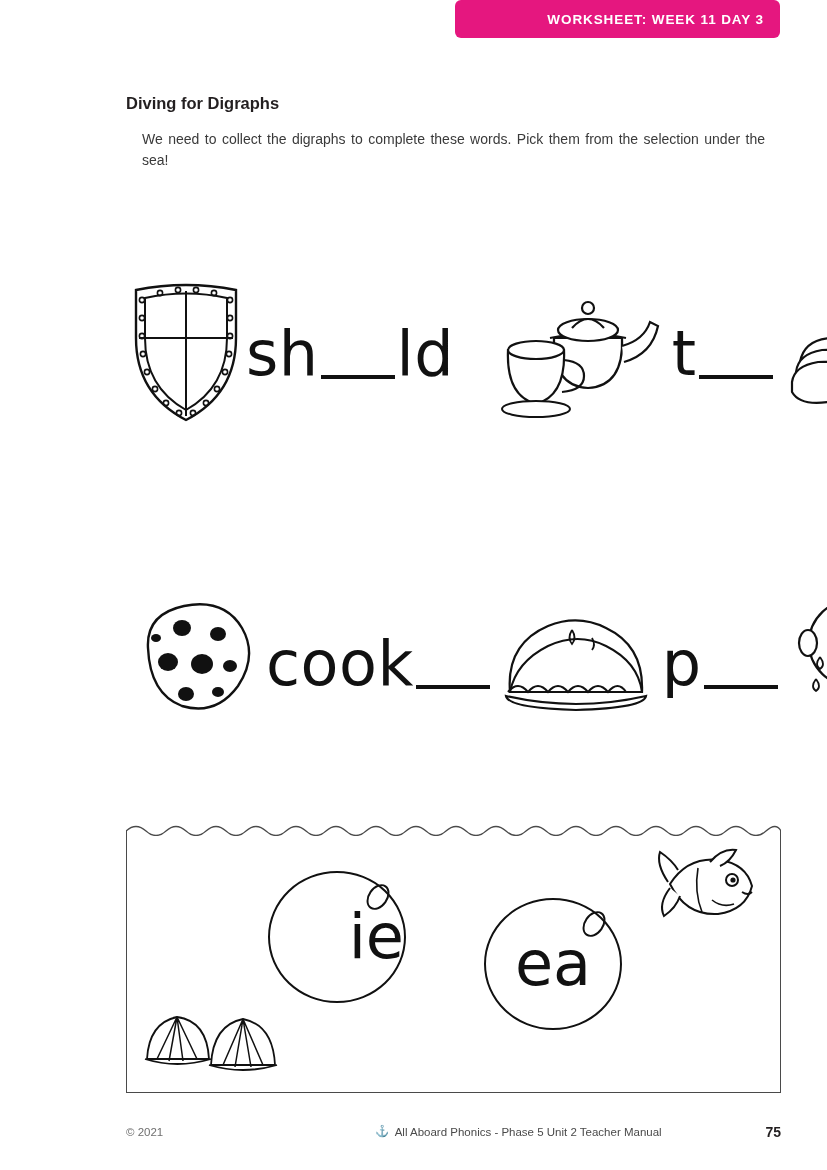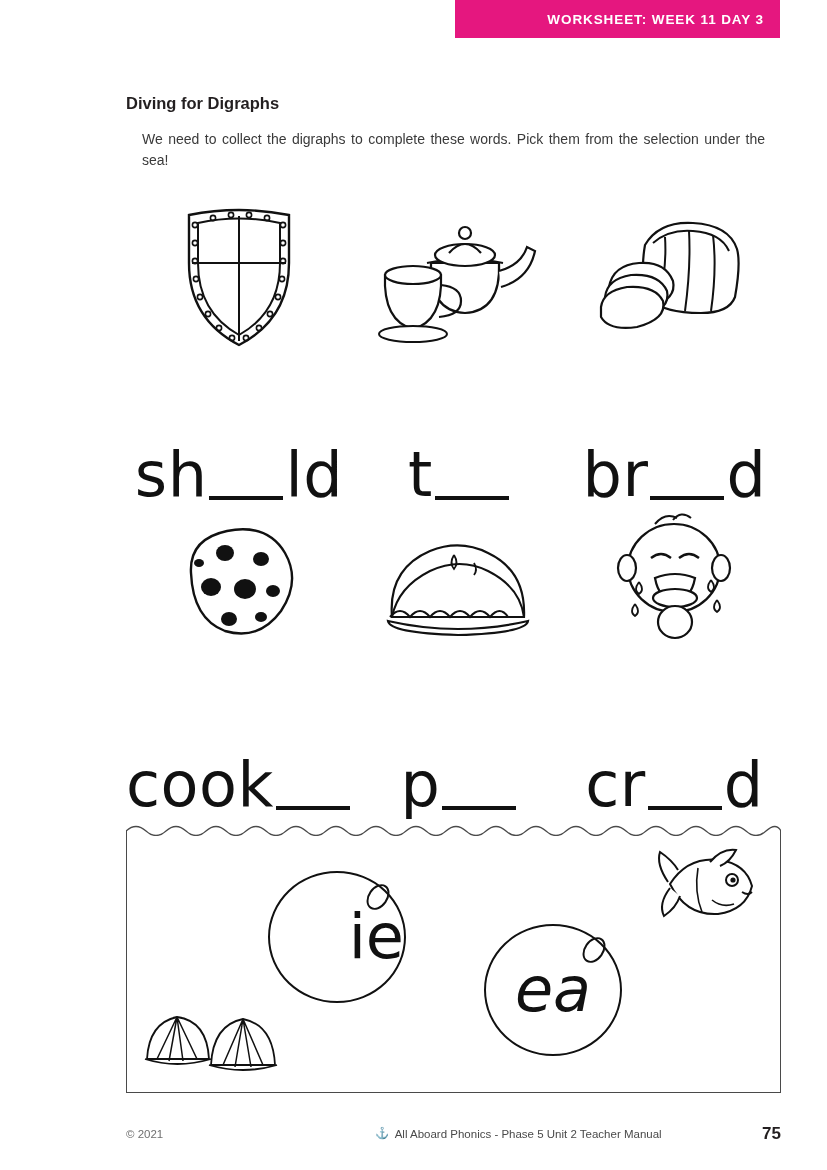--- a/index.html
+++ b/index.html
@@ -22,20 +22,21 @@
     top: 0;
     left: 455px;
     width: 325px;
     height: 38px;
     background: #e5177f;
     display: flex;
     align-items: center;
     justify-content: flex-end;
     box-sizing: border-box;
     padding-right: 16px;
+    border-radius: 6px;
   }
   .header-banner .banner-text {
     color: #ffffff;
     font-size: 13.5px;
     font-weight: bold;
     letter-spacing: 0.9px;
   }
 
   
   .title-block {
@@ -64,23 +65,22 @@
     position: absolute;
     left: 126px;
     top: 196px;
     width: 656px;
     display: grid;
     grid-template-columns: repeat(3, 1fr);
     grid-template-rows: repeat(2, 310px);
   }
   .cell {
     display: flex;
-    flex-direction: column;
-    align-items: center;
-    justify-content: space-between;
+    align-items: center;
+    justify-content: flex-start;
   }
   .art {
     height: 160px;
     display: flex;
     align-items: center;
     justify-content: center;
   }
   .word {
     font-size: 62px;
     line-height: 1;
@@ -135,24 +135,23 @@
   }
   .bubble-1 {
     left: 268px;
     top: 871px;
     width: 134px;
     height: 128px;
     justify-content: flex-end;
   }
   .bubble-2 {
     left: 484px;
-    top: 924px;
+    top: 898px;
     width: 134px;
     height: 128px;
-    font-style: italic;
   }
   .shine {
     position: absolute;
     border: 2px solid #111;
     border-radius: 50%;
     width: 16px;
     height: 24px;
     transform: rotate(35deg);
   }
 
@@ -177,21 +176,21 @@
     display: flex;
     align-items: center;
     justify-content: center;
     gap: 5px;
     color: #4a4a4a;
   }
   .footer .page-num {
     width: 40px;
     text-align: right;
     font-weight: bold;
-    font-size: 17px;
+    font-size: 14px;
     color: #231f20;
   }
   .anchor-icon { display: inline-block; line-height: 1; }
   svg { display: block; }
 </style>
 </head>
 <body>
 
 <div class="header-banner">
   <span class="banner-text">WORKSHEET: WEEK 11 DAY 3</span>

